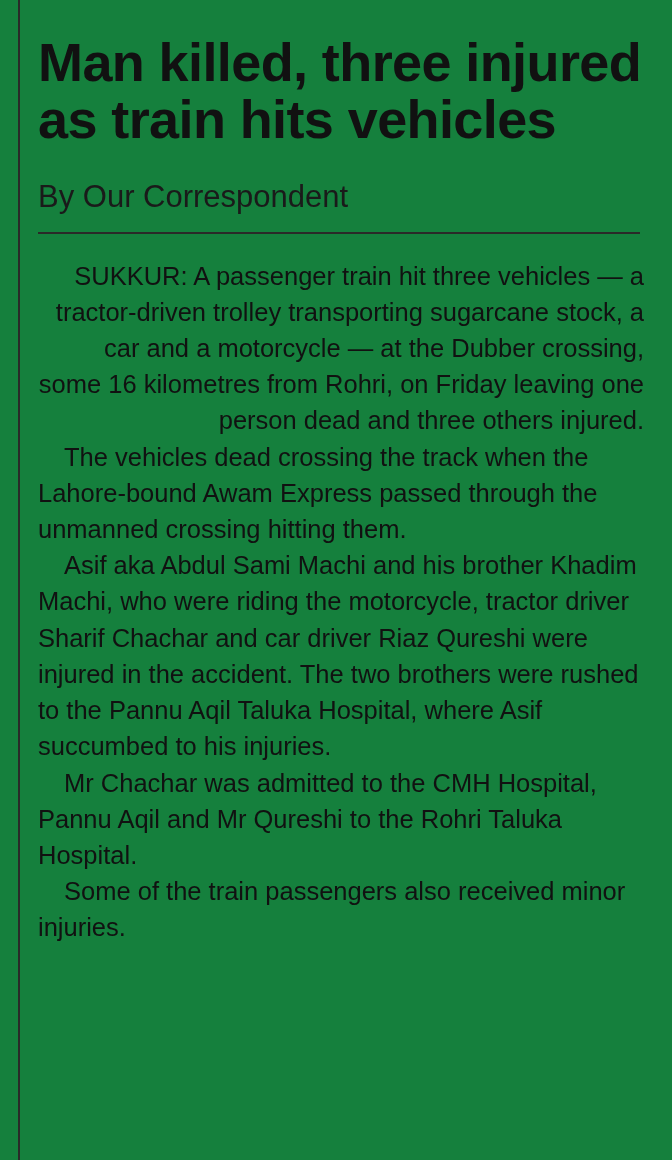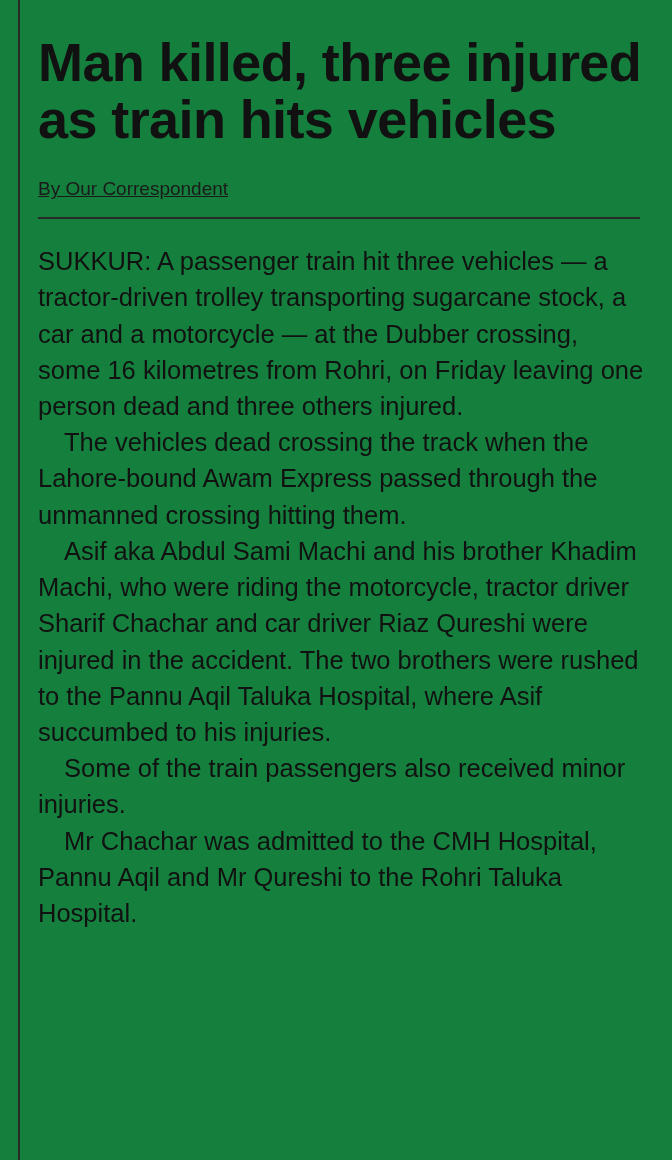--- a/index.html
+++ b/index.html
@@ -41,25 +41,24 @@
     font-size: 54px;
     line-height: 1.06;
     font-weight: bold;
     letter-spacing: -0.6px;
     color: #111111;
     font-family: "Liberation Sans", sans-serif;
   }
   .byline {
     margin: 0;
     padding-top: 30px;
-    font-size: 19px;
+    font-size: 31px;
     line-height: 1.2;
     color: #1a1a1a;
     font-family: "Liberation Sans", sans-serif;
-    text-decoration: underline;
   }
   .divider {
     margin-top: 16px;
     width: 602px;
     height: 2px;
     background: #2a2a28;
   }
   .body-text {
     margin: 0;
     padding-top: 24px;
@@ -68,20 +67,21 @@
     color: #111111;
     font-family: "Liberation Sans", sans-serif;
     width: 606px;
   }
   .para {
     margin: 0;
     text-indent: 26px;
   }
   .para.first {
     text-indent: 0;
+    text-align: right;
   }
 </style>
 </head>
 <body>
 
 <div class="page">
 
   <div class="left-rule"></div>
 
   <div class="content">
@@ -89,18 +89,18 @@
     <h1 class="headline">Man killed, three injured as train hits vehicles</h1>
 
     <p class="byline">By Our Correspondent</p>
 
     <div class="divider"></div>
 
     <div class="body-text">
       <p class="para first">SUKKUR: A passenger train hit three vehicles — a tractor-driven trolley transporting sugarcane stock, a car and a motorcycle — at the Dubber crossing, some 16 kilometres from Rohri, on Friday leaving one person dead and three others injured.</p>
       <p class="para">The vehicles dead crossing the track when the Lahore-bound Awam Express passed through the unmanned crossing hitting them.</p>
       <p class="para">Asif aka Abdul Sami Machi and his brother Khadim Machi, who were riding the motorcycle, tractor driver Sharif Chachar and car driver Riaz Qureshi were injured in the accident. The two brothers were rushed to the Pannu Aqil Taluka Hospital, where Asif succumbed to his injuries.</p>
+      <p class="para">Mr Chachar was admitted to the CMH Hospital, Pannu Aqil and Mr Qureshi to the Rohri Taluka Hospital.</p>
       <p class="para">Some of the train passengers also received minor injuries.</p>
-      <p class="para">Mr Chachar was admitted to the CMH Hospital, Pannu Aqil and Mr Qureshi to the Rohri Taluka Hospital.</p>
     </div>
 
   </div>
 </div>
 
 </body></html>

